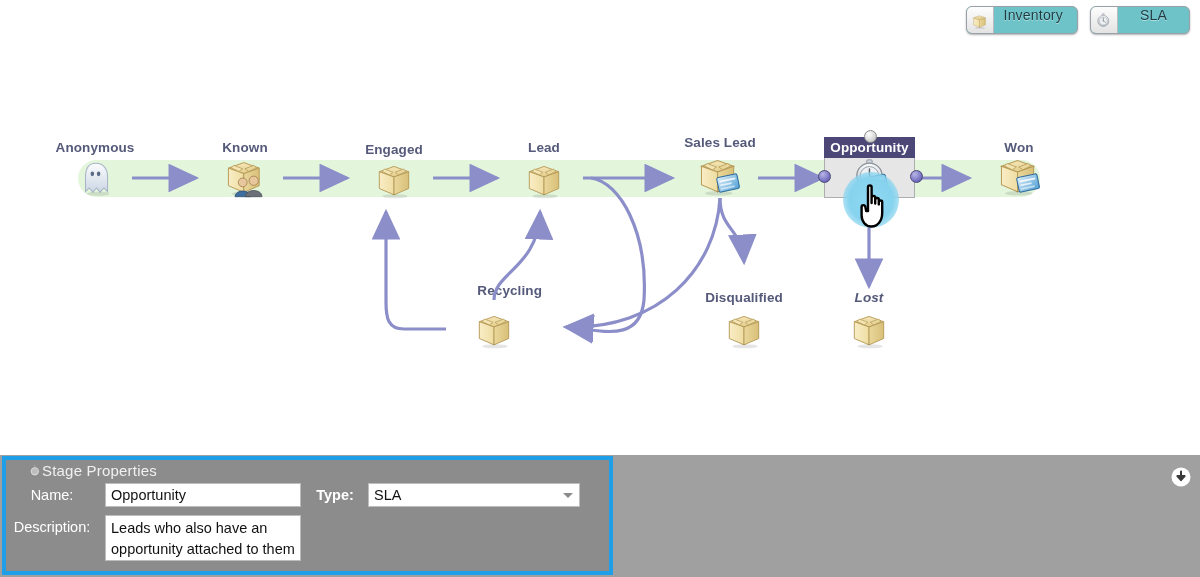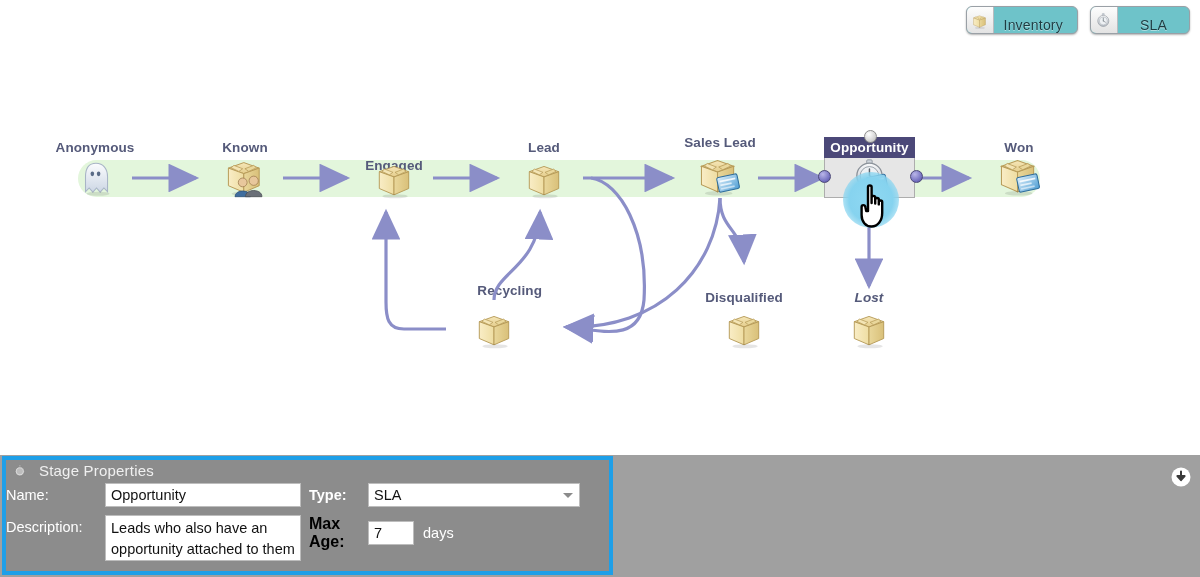--- a/index.html
+++ b/index.html
@@ -9,21 +9,21 @@
     font-family:"Liberation Sans", sans-serif;
     -webkit-font-smoothing:antialiased;
   }
 
   
   #canvas{position:absolute;left:0;top:0;width:1200px;height:455px;background:#ffffff;}
 
   
   #toolbar{position:absolute;top:6px;right:10px;display:flex;gap:12px;z-index:30;}
   .tool-btn{
-    display:flex;align-items:flex-end;height:26px;
+    display:flex;align-items:flex-start;height:26px;
     border:1px solid #9aa0a6;border-radius:6px;
     background:#6ec3c9;overflow:hidden;
     box-shadow:0 1px 2px rgba(0,0,0,.30);
     cursor:pointer;
   }
   .tool-ico{
     width:26px;height:100%;flex:0 0 26px;
     background:linear-gradient(#fdfdfd,#e3e3e3);
     border-right:1px solid #b9bcc0;
     display:flex;align-items:center;justify-content:center;
@@ -88,29 +88,29 @@
   }
   #dl-btn{position:absolute;right:6px;top:9px;cursor:pointer;}
 
   
   #props{
     position:absolute;left:2px;top:456px;width:611px;height:119px;
     border:4px solid #1e9fe8;box-sizing:border-box;background:#8c8c8c;
     z-index:25;
   }
   #props-title{
-    display:flex;align-items:center;gap:12px;height:21px;padding:0 0 0 7px;
+    display:flex;align-items:center;gap:0;height:21px;padding:0 0 0 22px;
     color:#f0f0f0;font-size:15px;letter-spacing:.2px;
   }
   .prop-cols{display:flex;padding:2px 0 0 0;}
   .col-l{width:303px;}
   .col-r{flex:1;}
   .row{display:flex;align-items:flex-start;margin-bottom:8px;}
   .row .cap{
-    color:#ffffff;font-size:14.5px;text-align:left;padding-top:4px;white-space:nowrap;
+    color:#ffffff;font-size:14.5px;text-align:center;padding-top:4px;white-space:nowrap;
   }
   .col-l .cap{width:92px;padding-right:7px;}
   .col-r .cap{width:52px;padding-right:7px;font-weight:bold;}
   .tf{
     background:#ffffff;border:1px solid #bdbdbd;box-sizing:border-box;
     font-family:"Liberation Sans",sans-serif;font-size:14.5px;color:#111;
     padding:3px 5px;outline:none;
   }
   #name-field{width:196px;height:24px;}
   #desc-field{
@@ -259,21 +259,21 @@
     <use href="#ic-box" x="723" y="307" width="42" height="42"></use>
     <use href="#ic-box" x="848" y="307" width="42" height="42"></use>
   </svg>
 
   <div class="stage" style="left:47px;top:141px;">
     <div class="lbl">Anonymous</div>
   </div>
   <div class="stage" style="left:197px;top:141px;">
     <div class="lbl">Known</div>
   </div>
-  <div class="stage" style="left:346px;top:159px;">
+  <div class="stage" style="left:346px;top:143px;">
     <div class="lbl">Engaged</div>
   </div>
   <div class="stage" style="left:496px;top:141px;">
     <div class="lbl">Lead</div>
   </div>
   <div class="stage" style="left:672px;top:136px;">
     <div class="lbl">Sales Lead</div>
   </div>
   <div class="stage" style="left:971px;top:141px;">
     <div class="lbl">Won</div>
@@ -368,20 +368,15 @@
     <div class="col-r">
       <div class="row">
         <div class="cap">Type:</div>
         <div id="type-select">
           <span>SLA</span>
           <span class="caret"></span>
         </div>
       </div>
 
 
-      <div class="age-row">
-        <div class="cap">Max Age:</div>
-        <input id="age-field" class="tf" type="text" value="7" style="">
-        <span class="days">days</span>
-      </div>
     </div>
   </div>
 </div>
 
 </body></html>

